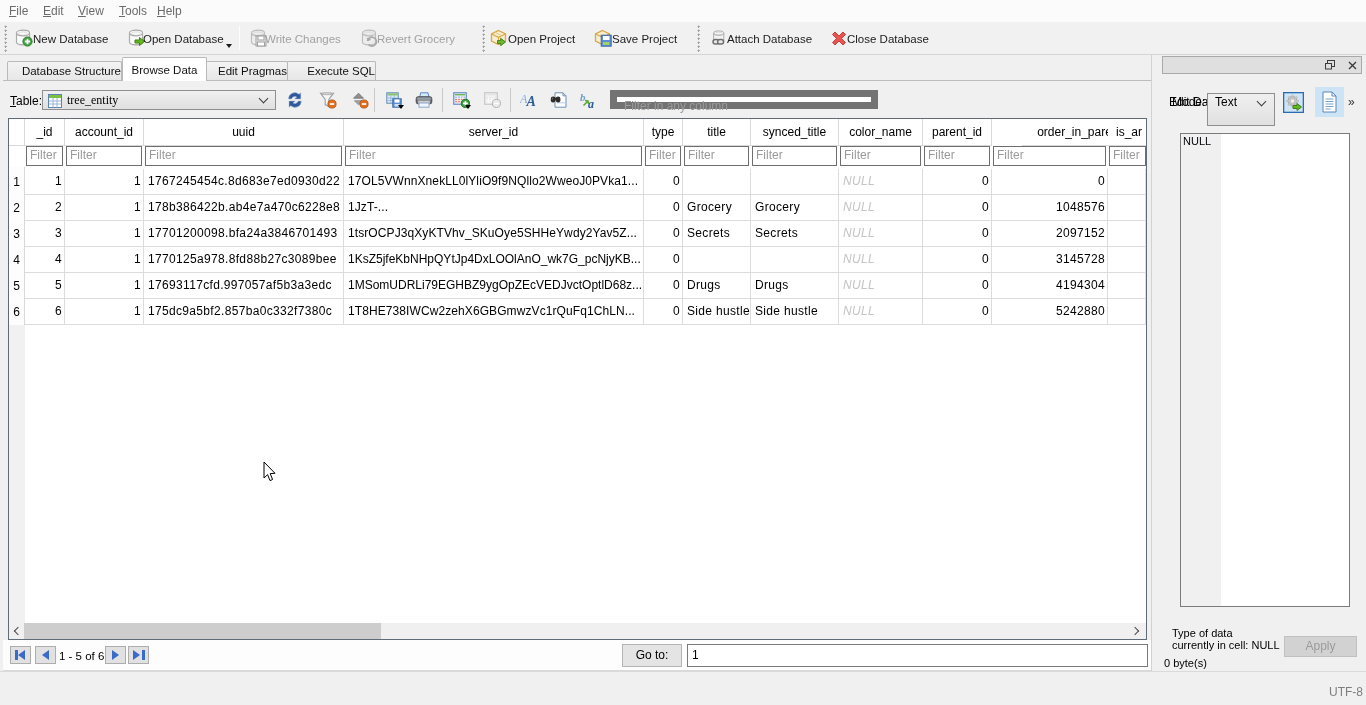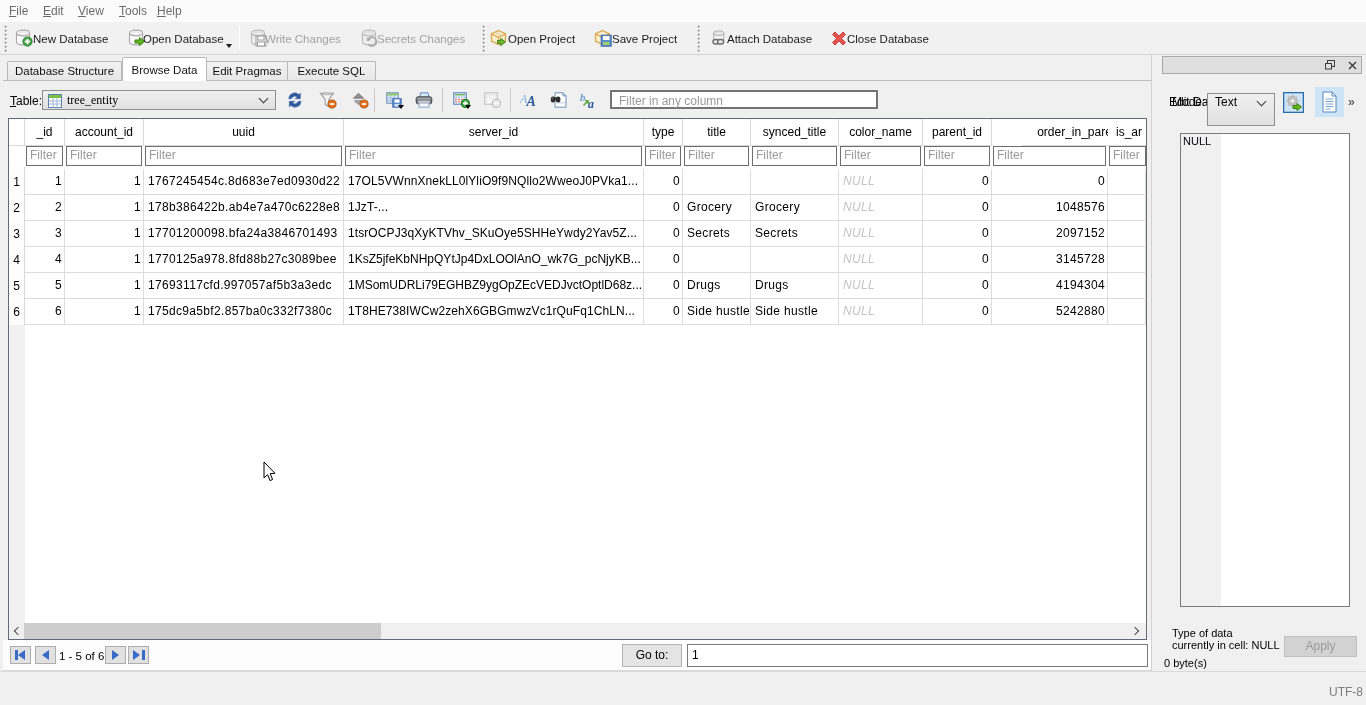--- a/index.html
+++ b/index.html
@@ -15,28 +15,28 @@
 .tbtext { position:absolute; top:11px; color:#1c1c1c; font-size:11.5px; }
 .tbtext.dis { color:#a2a2a2; }
 .tbsep { position:absolute; top:4px; width:1px; height:24px; background:#c9c9c9; border-right:1px solid #fdfdfd; }
 .handle { position:absolute; top:3px; width:4px; height:28px;
   background-image:radial-gradient(circle at 1.6px 1.6px, #a3a3a3 1px, transparent 1.2px);
   background-size:4px 4px; }
 .dropArrow { position:absolute; width:0; height:0; border-left:3.5px solid transparent; border-right:3.5px solid transparent; border-top:4px solid #1c1c1c; }
 
 #tabbar { left:0; top:55px; width:1366px; height:25px; }
 .tab { position:absolute; border:1px solid #b9b9b9; border-radius:2px 2px 0 0; background:linear-gradient(#f3f3f3,#e7e7e7); text-align:center; color:#111; font-size:11.5px; }
-.tab.inactive { top:6px; height:19px; border-bottom:none; }
+.tab.inactive { top:6px; height:19px; border-bottom:none;text-align:right; }
 .tab.active { top:2px; height:24px; background:#fff; border-bottom:none; z-index:3; }
 #paneTopline { left:3px; top:80px; width:1148px; height:1px; background:#bcbcbc; }
 
 #combo { left:42px; top:90px; width:234px; height:20px; border:1px solid #8f8f8f; background:linear-gradient(#f0f0f0,#e0e0e0); }
 #combo .txt { position:absolute; left:24px; top:2px; color:#000;font-family:Liberation Serif, serif; }
 .chev { position:absolute; width:7px; height:7px; border-right:1.4px solid #3c3c3c; border-bottom:1.4px solid #3c3c3c; transform:rotate(45deg); }
-#filterAll { left:610px; top:90px; width:268px; height:19px; border:2px solid #737373; background:#fff; color:#9a9a9a; padding:2px 0 0 7px; }
+#filterAll { left:610px; top:90px; width:268px; height:19px; border:7px solid #737373; background:#fff; color:#9a9a9a; padding:2px 0 0 7px; }
 .vsep2 { position:absolute; width:1px; background:#c9c9c9; }
 
 #grid { left:8px; top:118px; width:1139px; height:522px; border:1px solid #5f6b76; background:#fff; overflow:hidden; }
 .hcell { position:absolute; top:0; height:27px; background:#fff; border-right:1px solid #d9d9d9; border-bottom:1px solid #d9d9d9; text-align:center; line-height:26px; color:#000; }
 .fcell { position:absolute; top:27px; height:22px; background:#fff; }
 .finput { position:absolute; left:1px; top:0px; right:2px; height:20px; border:1px solid #6e6e6e; background:#fff; color:#9a9a9a; padding-left:3px; line-height:17px; }
 .gut { position:absolute; background:#fdfdfd; border-right:1px solid #d9d9d9; text-align:center; color:#000; }
 .cell { position:absolute; height:26px; border-right:1px solid #dcdcdc; border-bottom:1px solid #dcdcdc; line-height:25px; padding:0 4px; white-space:nowrap; overflow:hidden; letter-spacing:0.33px; }
 .cell.r { text-align:right; padding-right:2px; }
 .cell.nul { color:#c4c4c4; font-style:italic; }
@@ -105,21 +105,21 @@
         <rect x="7.5" y="13" width="7" height="4" fill="#fff" stroke="#9f9f9f"></rect>
       </svg></div>
   <div class="tbtext dis" style="left:265px">Write Changes</div>
   <div id="icoRevert" class="abs" style="left:361px; top:7px"><svg width="18" height="18" viewBox="0 0 18 18">
         <path d="M1.5 4 L1.5 13 A6.5 2.8 0 0 0 14.5 13 L14.5 4" fill="#ededed" stroke="#bdbdbd" stroke-width="1.2"></path>
         <ellipse cx="8" cy="4" rx="6.5" ry="2.8" fill="#ededed" stroke="#bdbdbd" stroke-width="1.2"></ellipse>
         <ellipse cx="8" cy="4.6" rx="4.6" ry="1.7" fill="none" stroke="#bdbdbd" stroke-width="0.7" opacity="0.55"></ellipse>
         <path d="M6.5 12 a4.5 4.5 0 1 1 1 3.5" fill="none" stroke="#a8a8a8" stroke-width="1.6"></path>
         <path d="M5.5 8.5 l1.2 3.8 l3.5 -1.5 Z" fill="#a8a8a8"></path>
       </svg></div>
-  <div class="tbtext dis" style="left:377px">Secrets Changes</div>
+  <div class="tbtext dis" style="left:377px">Revert Grocery</div>
   <div class="handle" style="left:482px"></div>
   <div id="icoOpenProj" class="abs" style="left:490px; top:7px"><svg width="18" height="18" viewBox="0 0 18 18">
         <path d="M8.5 1.5 L15.5 5 L15.5 12 L8.5 15.5 L1.5 12 L1.5 5 Z" fill="#f8edcf" stroke="#d8a848" stroke-width="1.3"></path>
         <path d="M1.5 5 L8.5 8.3 L15.5 5 M8.5 8.3 L8.5 15.5" fill="none" stroke="#d8a848" stroke-width="1.1"></path>
         <path d="M4.8 3.3 L11.8 6.6" fill="none" stroke="#e4c88e"></path>
         <path d="M7.5 11.5 h3.2 v-2.2 l4.8 3.7 l-4.8 3.7 v-2.2 h-3.2 Z" fill="#6cb82e" stroke="#3f7d14" stroke-width="0.9"></path>
       </svg></div>
   <div class="tbtext" style="left:508px">Open Project</div>
   <div id="icoSaveProj" class="abs" style="left:594px; top:7px"><svg width="18" height="18" viewBox="0 0 18 18">
         <path d="M8.5 1.5 L15.5 5 L15.5 12 L8.5 15.5 L1.5 12 L1.5 5 Z" fill="#f8edcf" stroke="#d8a848" stroke-width="1.3"></path>

